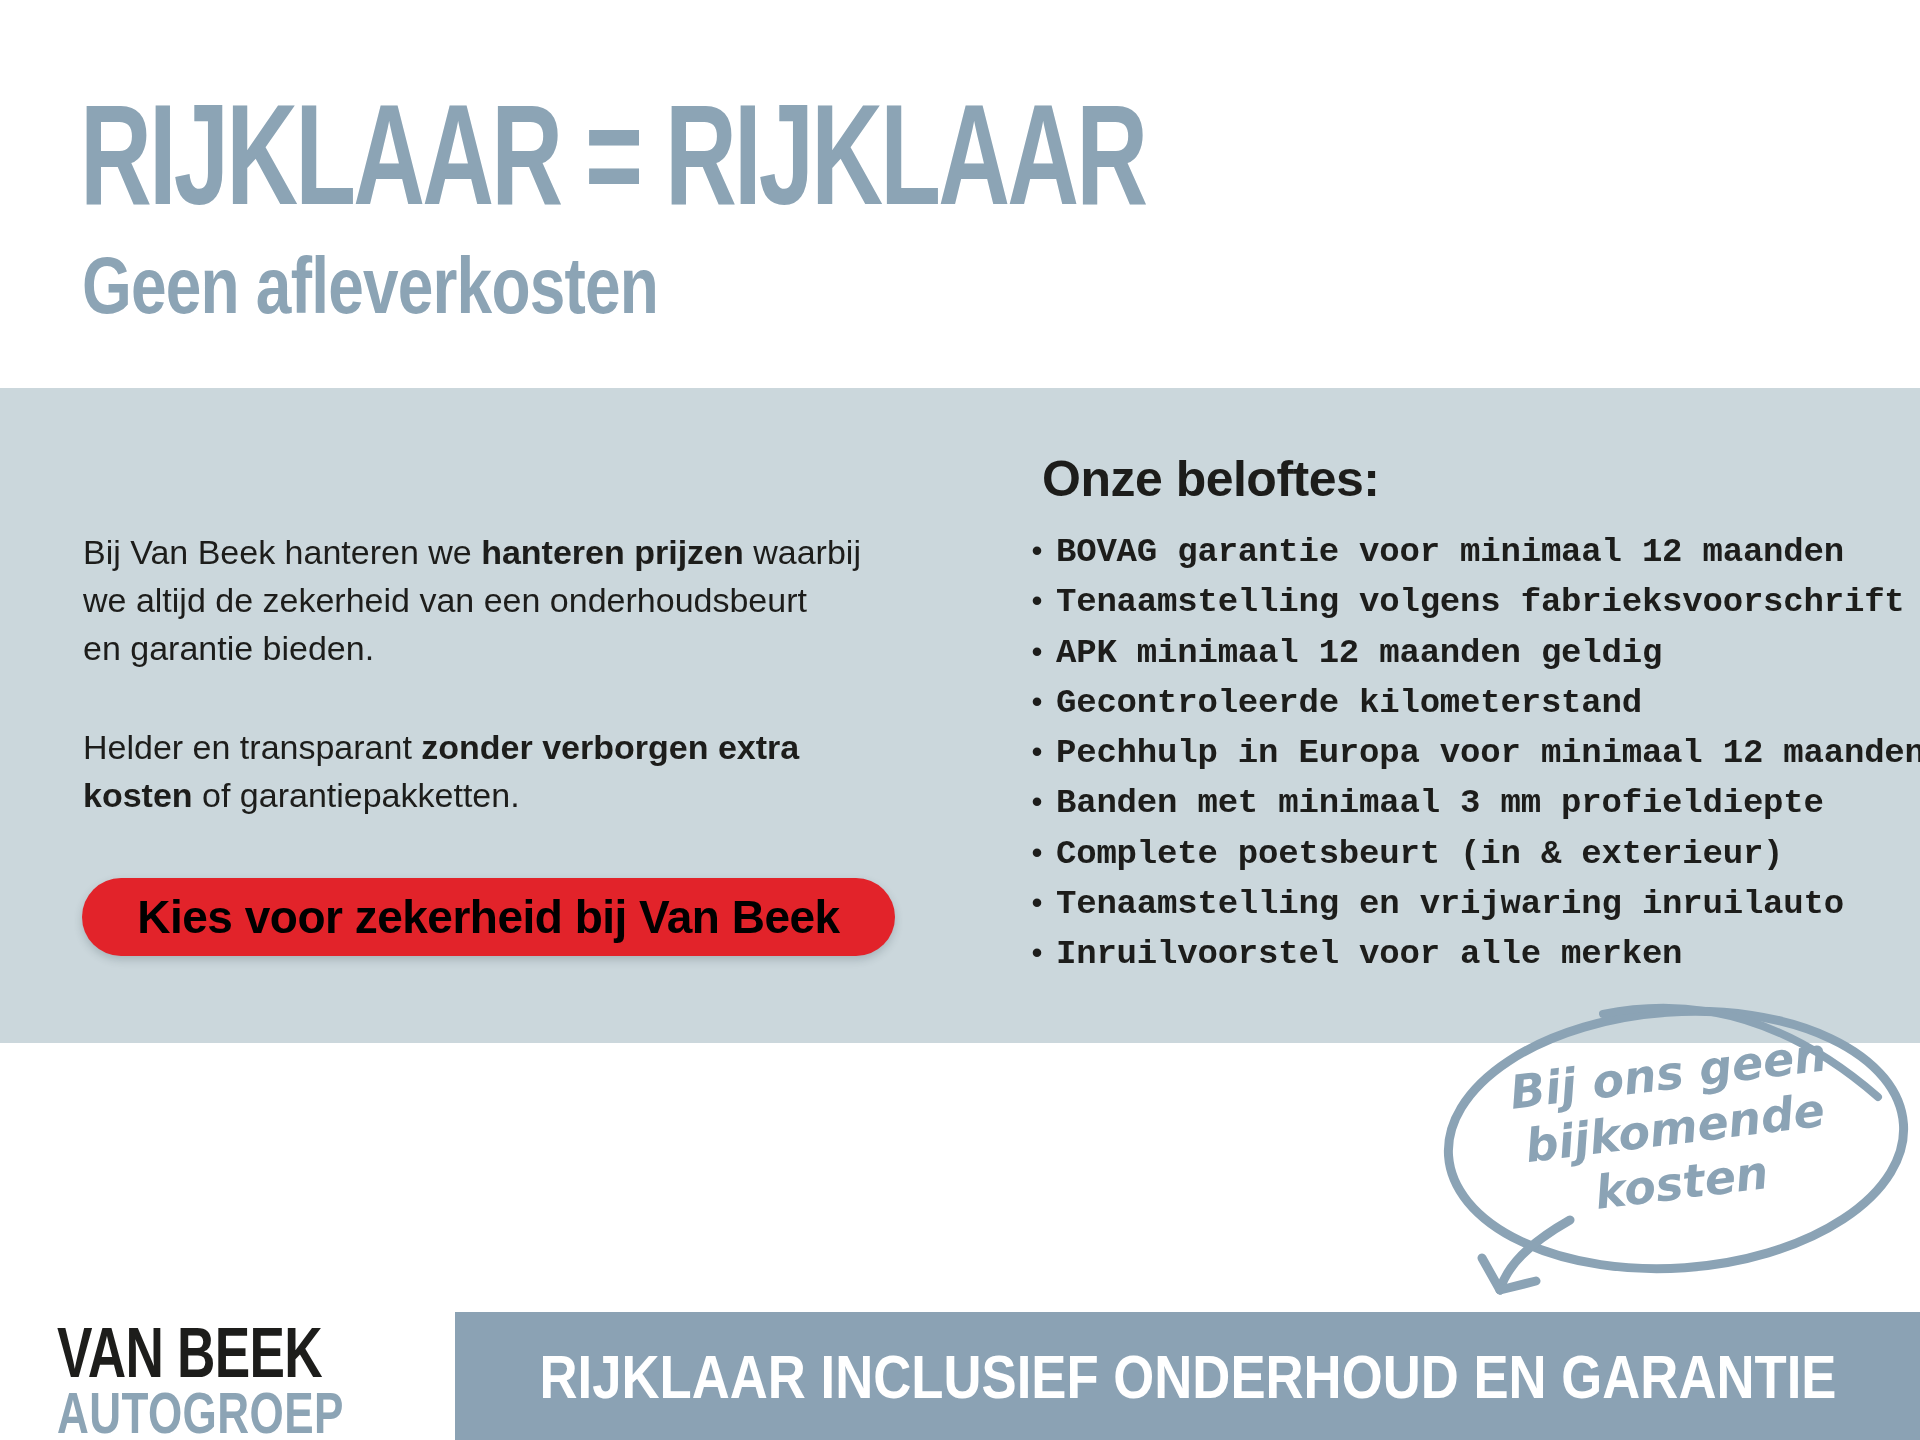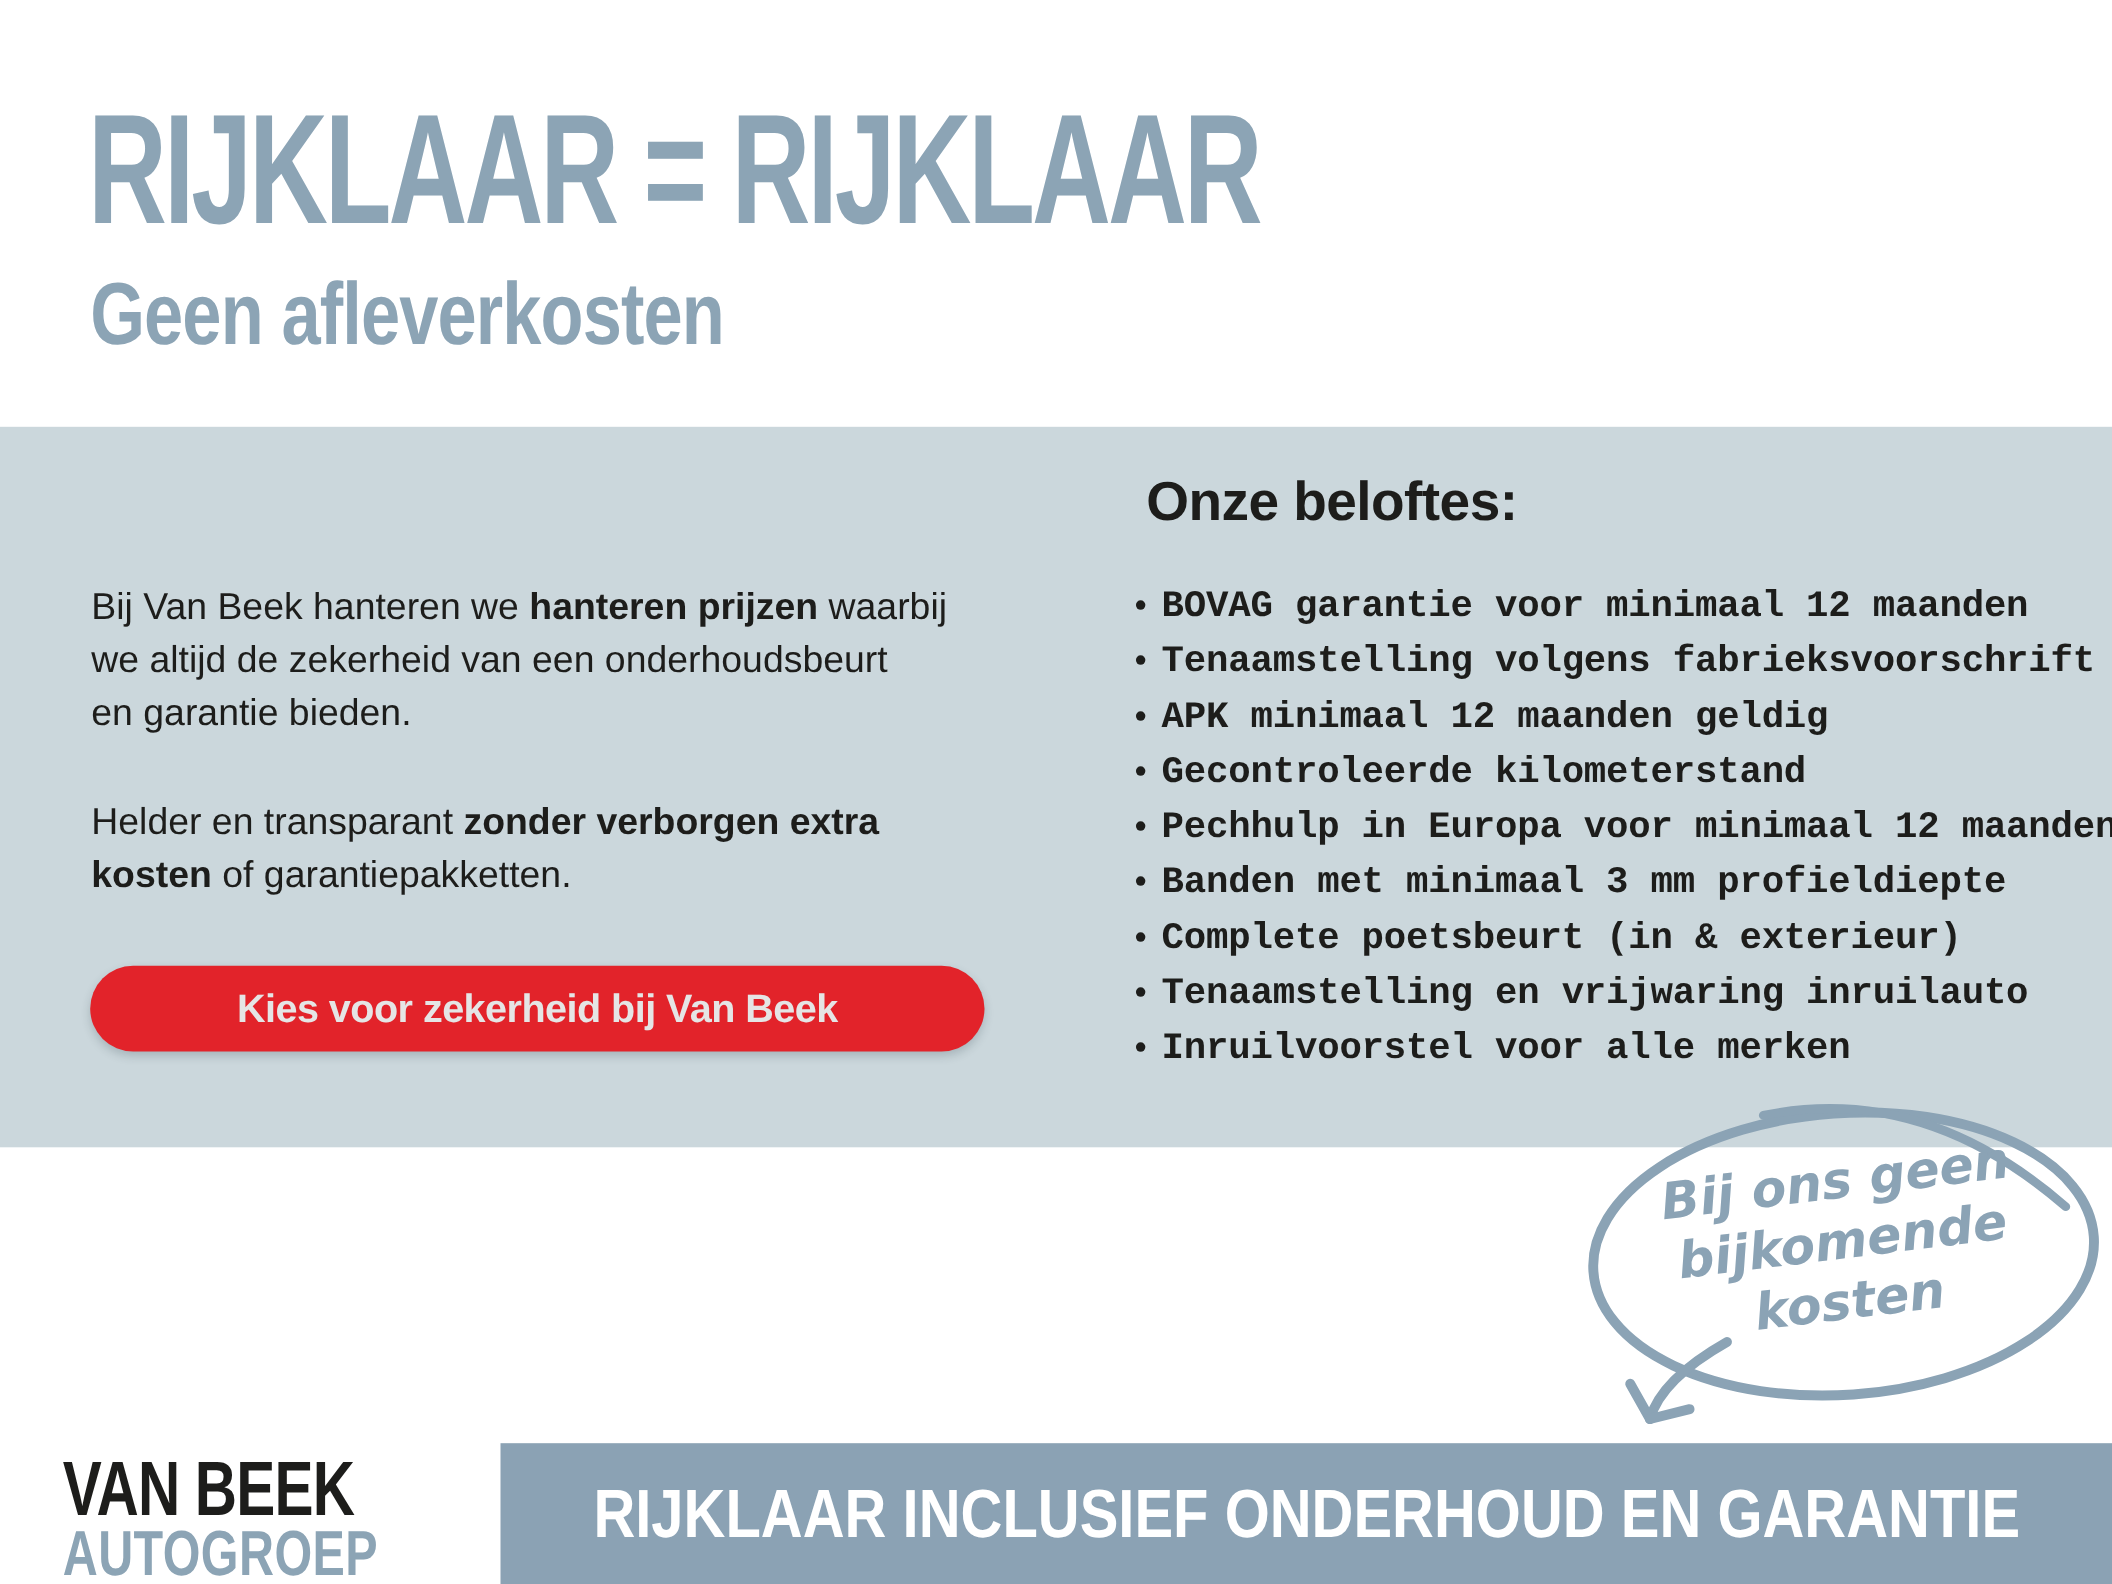--- a/index.html
+++ b/index.html
@@ -39,26 +39,26 @@
 
   
   #cta {
     left:82px; top:878px; width:813px; height:78px;
     background:#E2232A; border-radius:40px;
     display:flex; align-items:center; justify-content:center;
     box-shadow:0 4px 9px rgba(40,60,70,0.22);
     cursor:pointer; border:none;
   }
   #cta .cta-label {
-    color:#e5e5e5; font-size:36px; font-weight:bold; letter-spacing:-0.5px; white-space:nowrap;
+    color:#000000; font-size:46px; font-weight:bold; letter-spacing:-0.5px; white-space:nowrap;
   }
 
   
   #promises-heading {
-    left:1042px; top:427px;
+    left:1042px; top:450px;
     font-size:50px; font-weight:bold; letter-spacing:-0.5px; white-space:nowrap;
   }
   #promises-list { left:1028px; top:527px; list-style:none; }
   #promises-list li {
     position:relative;
     font-size:34px; font-weight:bold; line-height:50.3px;
     letter-spacing:-0.2px; padding-left:28px; white-space:nowrap;font-family:Liberation Mono, monospace;
   }
   #promises-list li::before {
     content:"\2022";

